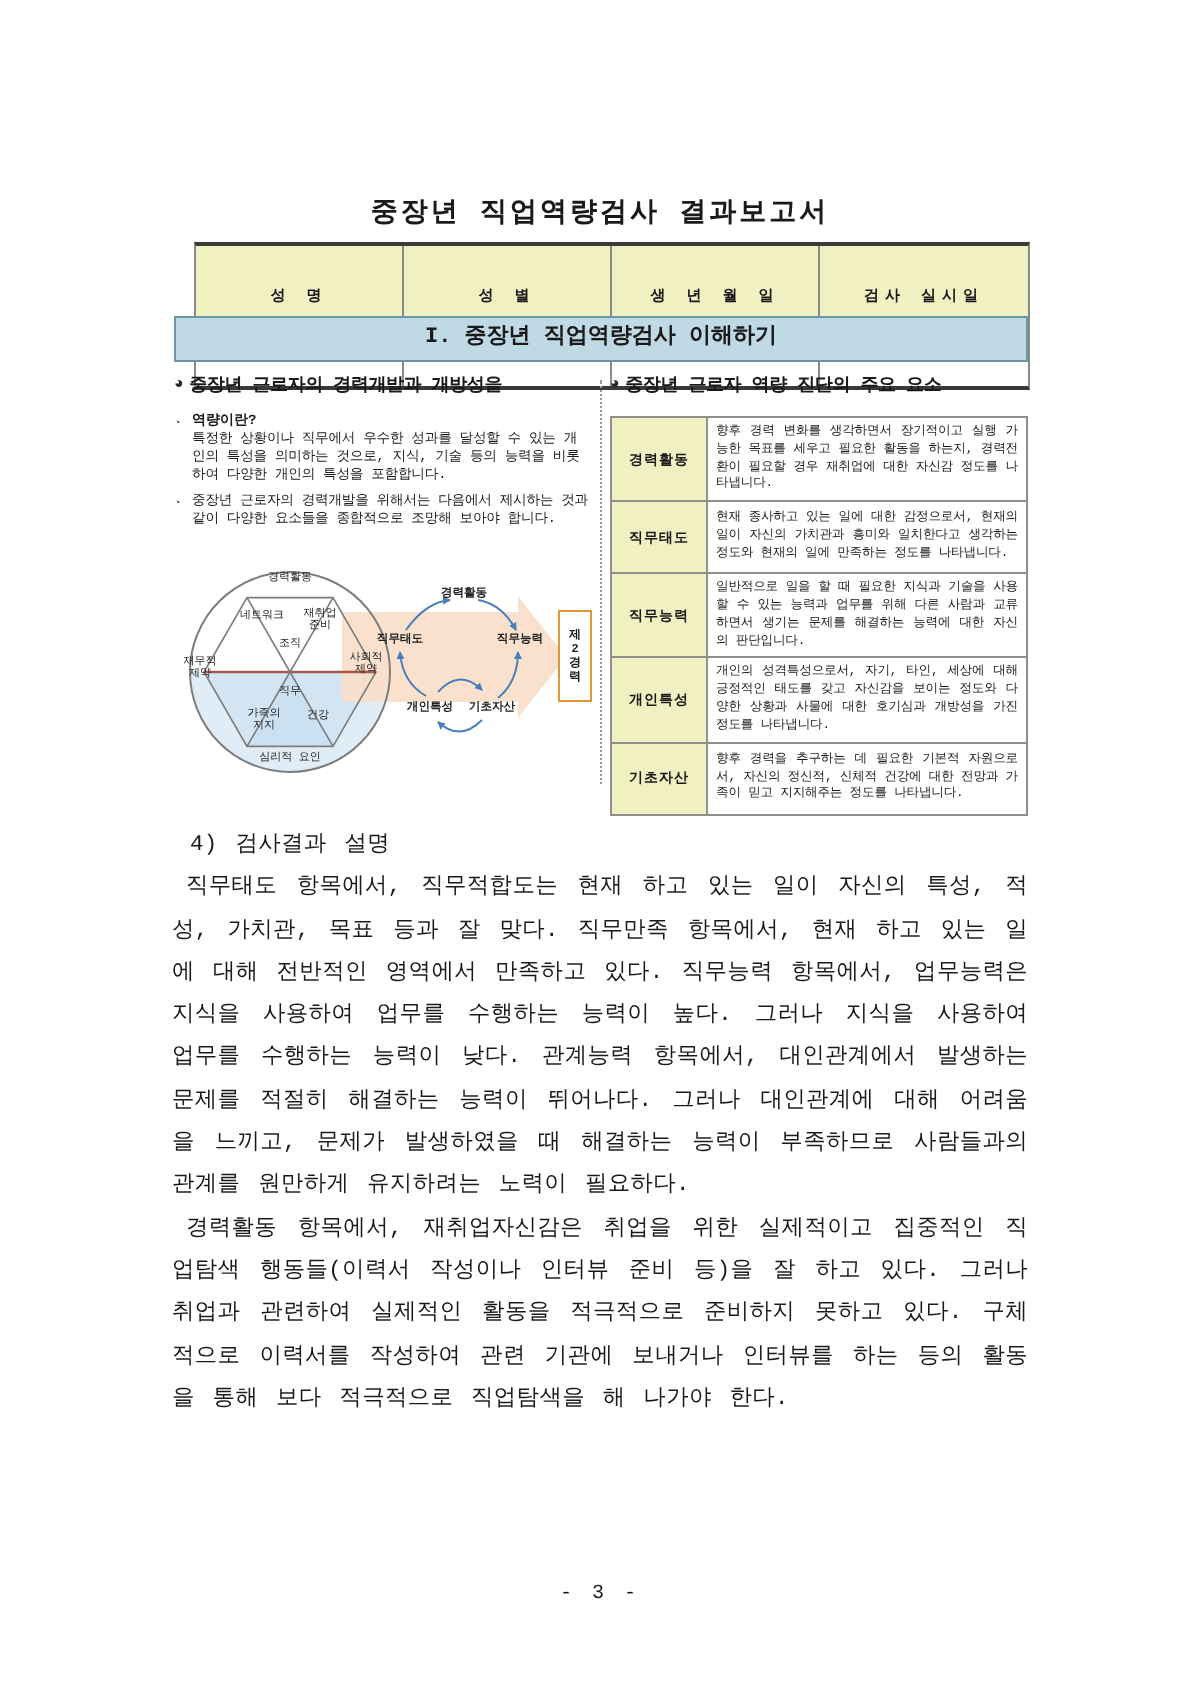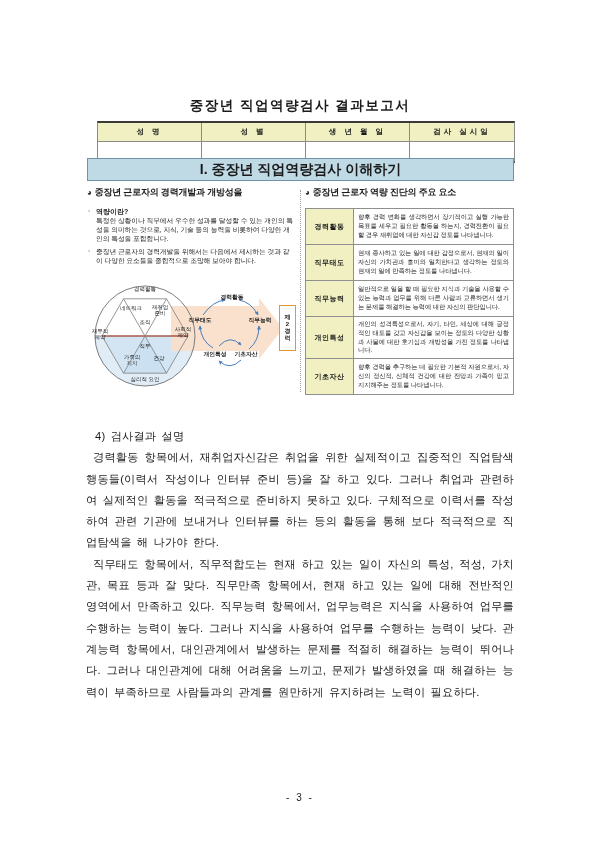--- a/index.html
+++ b/index.html
@@ -1,42 +1,42 @@
 <!DOCTYPE html>
 <html><head>
 <meta charset="utf-8">
 <style>
   html,body { margin:0; padding:0; background:#ffffff; }
   .page {
     position:relative; width:600px; height:849px; background:#ffffff;
-    font-family:Liberation Sans, sans-serif; color:#1a1a1a;
+    font-family:Liberation Mono, monospace; color:#1a1a1a;
     overflow:hidden;
   }
   .doc-title {
     position:absolute; top:97px; left:0; width:100%; text-align:center;
     font-size:13.5px; font-weight:bold; letter-spacing:1.5px; margin:0;
   }
   
   .info-table {
     position:absolute; top:121px; left:97px; width:416px;
     display:grid; grid-template-columns:repeat(4,1fr);
     border-top:2px solid #3a3a3a; border-bottom:2px solid #3a3a3a;
     border-left:1px solid #8a8a8a; border-right:1px solid #8a8a8a;
   }
   .info-th {
     background:#f0f0c2; border-bottom:1px solid #8a8a8a; border-right:1px solid #8a8a8a;
-    font-size:7.5px; font-weight:bold; text-align:center; padding:4px 0; letter-spacing:3px;
+    font-size:7.5px; font-weight:bold; text-align:center; padding:20px 0; letter-spacing:3px;
   }
   .info-td { height:19px; border-right:1px solid #8a8a8a; background:#fff; }
   .info-th:nth-child(4), .info-td:last-child { border-right:none; }
   
   .banner {
     position:absolute; top:158px; left:87px; width:425px; height:21px;
     background:#bfd9e5; border:1px solid #6e95a6;
-    text-align:center; font-weight:bold; font-size:14px; line-height:21px;
+    text-align:center; font-weight:bold; font-size:11px; line-height:21px;
   }
   
   .col-left  { position:absolute; left:87px;  top:186px; width:208px; }
   .col-right { position:absolute; left:305px; top:186px; width:209px; }
   .v-divider { position:absolute; left:300px; top:190px; height:202px; border-left:1px dotted #9a9a9a; }
   .col-heading { font-size:9px; font-weight:bold; letter-spacing:-0.2px; display:flex; align-items:center; gap:3px; }
   .col-heading .hicon { font-size:8px; color:#2b2b2b; line-height:1; }
   .bullets { margin-top:8px; }
   .bullet { display:flex; margin-top:4px; }
   .bullet .bicon { width:9px; flex:0 0 9px; font-size:5.5px; color:#666; line-height:9px; }
@@ -68,21 +68,21 @@
   }
   .rt-desc {
     border-bottom:1px solid #8f8f8f; font-size:6.3px; line-height:8.8px;
     padding:3px 4px; min-height:29px; text-align:justify; letter-spacing:-0.1px;
     display:flex; align-items:center;
   }
   .factor-table > div:nth-last-child(-n+2) { border-bottom:none; }
   
   .results {
     position:absolute; left:86px; top:413px; width:428px;
-    font-size:11.2px; line-height:21.3px; letter-spacing:0.2px; word-spacing:2px;margin-top:13px;
+    font-size:11.2px; line-height:21.3px; letter-spacing:0.2px; word-spacing:2px;
   }
   .results-heading { margin:0 0 0 0; text-indent:9px; font-weight:normal; font-size:11.2px; }
   .results p { margin:0; text-indent:7px; text-align:justify; }
   .page-num { position:absolute; top:792px; left:0; width:100%; text-align:center; font-size:10px; letter-spacing:2px; }
 </style>
 </head>
 <body>
 
 <div class="page">
 
@@ -194,19 +194,19 @@
       <div class="rt-desc">일반적으로 일을 할 때 필요한 지식과 기술을 사용할 수 있는 능력과 업무를 위해 다른 사람과 교류하면서 생기는 문제를 해결하는 능력에 대한 자신의 판단입니다.</div>
       <div class="rt-label">개인특성</div>
       <div class="rt-desc">개인의 성격특성으로서, 자기, 타인, 세상에 대해 긍정적인 태도를 갖고 자신감을 보이는 정도와 다양한 상황과 사물에 대한 호기심과 개방성을 가진 정도를 나타냅니다.</div>
       <div class="rt-label">기초자산</div>
       <div class="rt-desc">향후 경력을 추구하는 데 필요한 기본적 자원으로서, 자신의 정신적, 신체적 건강에 대한 전망과 가족이 믿고 지지해주는 정도를 나타냅니다.</div>
     </div>
   </div>
 
   <div class="results">
     <div class="results-heading">4) 검사결과 설명</div>
+    <p>직무태도 항목에서, 직무적합도는 현재 하고 있는 일이 자신의 특성, 적성, 가치관, 목표 등과 잘 맞다. 직무만족 항목에서, 현재 하고 있는 일에 대해 전반적인 영역에서 만족하고 있다. 직무능력 항목에서, 업무능력은 지식을 사용하여 업무를 수행하는 능력이 높다. 그러나 지식을 사용하여 업무를 수행하는 능력이 낮다. 관계능력 항목에서, 대인관계에서 발생하는 문제를 적절히 해결하는 능력이 뛰어나다. 그러나 대인관계에 대해 어려움을 느끼고, 문제가 발생하였을 때 해결하는 능력이 부족하므로 사람들과의 관계를 원만하게 유지하려는 노력이 필요하다.</p>
     <p>경력활동 항목에서, 재취업자신감은 취업을 위한 실제적이고 집중적인 직업탐색 행동들(이력서 작성이나 인터뷰 준비 등)을 잘 하고 있다. 그러나 취업과 관련하여 실제적인 활동을 적극적으로 준비하지 못하고 있다. 구체적으로 이력서를 작성하여 관련 기관에 보내거나 인터뷰를 하는 등의 활동을 통해 보다 적극적으로 직업탐색을 해 나가야 한다.</p>
-    <p>직무태도 항목에서, 직무적합도는 현재 하고 있는 일이 자신의 특성, 적성, 가치관, 목표 등과 잘 맞다. 직무만족 항목에서, 현재 하고 있는 일에 대해 전반적인 영역에서 만족하고 있다. 직무능력 항목에서, 업무능력은 지식을 사용하여 업무를 수행하는 능력이 높다. 그러나 지식을 사용하여 업무를 수행하는 능력이 낮다. 관계능력 항목에서, 대인관계에서 발생하는 문제를 적절히 해결하는 능력이 뛰어나다. 그러나 대인관계에 대해 어려움을 느끼고, 문제가 발생하였을 때 해결하는 능력이 부족하므로 사람들과의 관계를 원만하게 유지하려는 노력이 필요하다.</p>
   </div>
 
   <div class="page-num">- 3 -</div>
 
 </div>
 
 </body></html>

